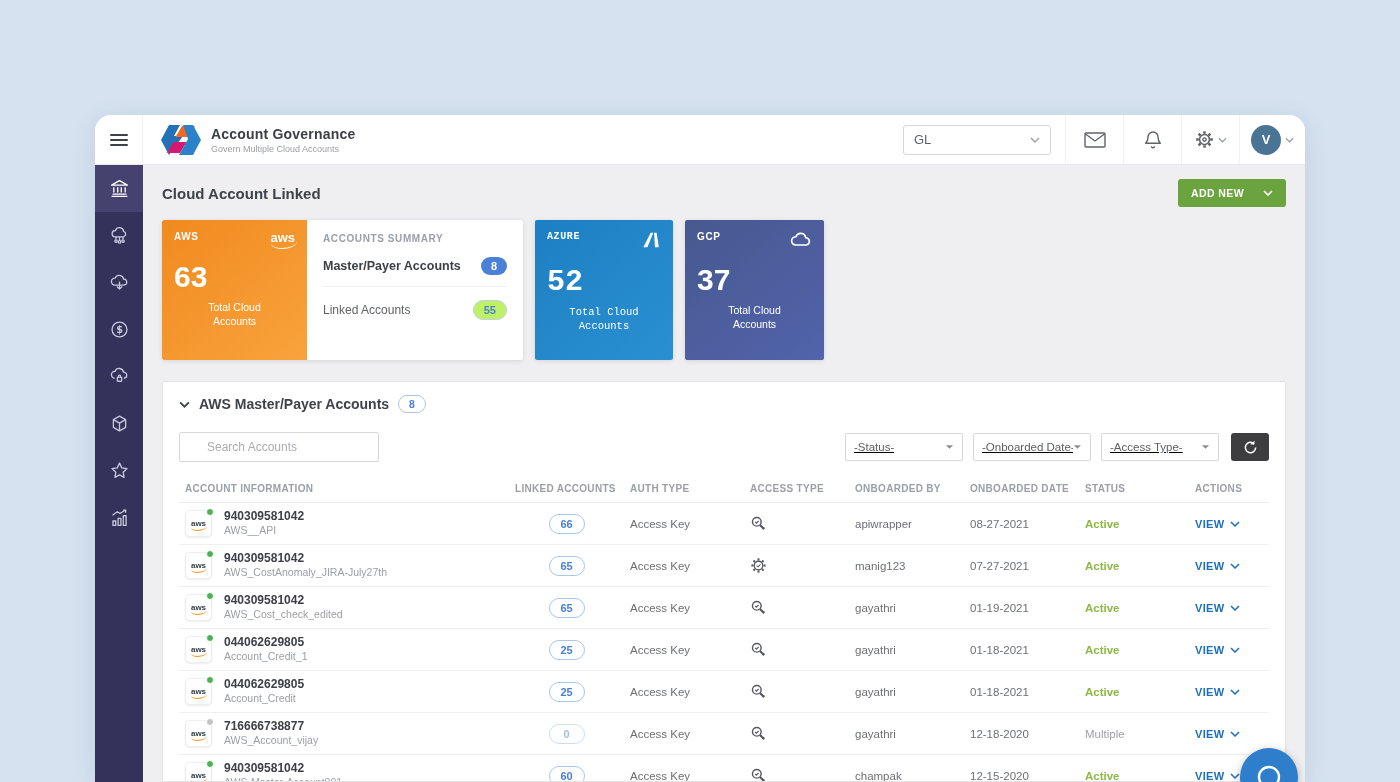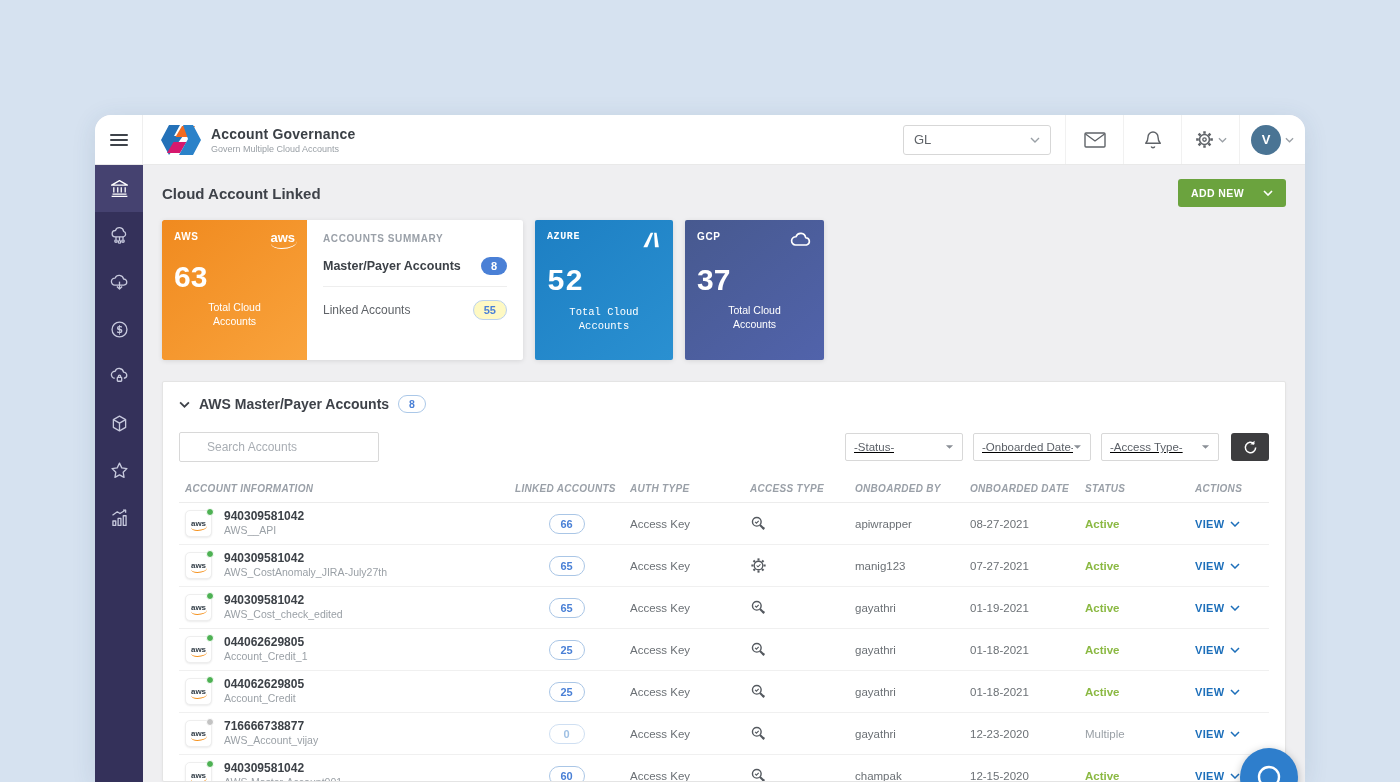--- a/index.html
+++ b/index.html
@@ -48,39 +48,39 @@
   .card-caption { font-size:10.5px; text-align:center; margin-top:8px; line-height:1.35; width:90px; align-self:center; }
   .awslogo { position:relative; font-weight:bold; color:#fff; font-size:13px; line-height:1; }
   .awslogo:after { content:""; position:absolute; left:1px; right:-2px; bottom:-5px; height:7px; border:1.5px solid #fff; border-top:none; border-left:none; border-right:none; border-radius:0 0 60% 40%/0 0 100% 70%; }
   .summary-panel { width:216px; background:#fff; padding:13px 16px; border-radius:0 2px 2px 0; }
   .summary-title { font-size:10px; font-weight:bold; color:#9aa0a8; letter-spacing:.6px; }
   .summary-row { display:flex; align-items:center; justify-content:space-between; padding:13px 0 11px; }
   .summary-row + .summary-row { border-top:1px solid #eee; }
   .summary-label-strong { font-size:12.5px; font-weight:bold; color:#3c4147; }
   .summary-label { font-size:12px; color:#5f6368; }
   .badge-filled { background:#4a80d6; color:#fff; font-size:11px; font-weight:bold; border-radius:11px; padding:3px 10px; }
-  .badge-outline { border:1px solid #bcd2ec; color:#4a80d6; font-size:11px; font-weight:bold; border-radius:11px; padding:3px 10px; background:#fef9c3; }
+  .badge-outline { border:1px solid #bcd2ec; color:#4a80d6; font-size:11px; font-weight:bold; border-radius:11px; padding:3px 10px; background:#bef264; }
 
   
   .panel { background:#fff; border:1px solid #e4e4e4; border-radius:2px; flex:1; overflow:hidden; display:flex; flex-direction:column; box-shadow:0 1px 3px rgba(0,0,0,.04); }
   .panel-head { display:flex; align-items:center; gap:9px; padding:13px 16px 11px; cursor:pointer; }
   .panel-title { font-size:14px; font-weight:bold; color:#3e4249; }
   .pill-count { border:1px solid #abc8e8; color:#4a80d6; font-size:10.5px; font-weight:bold; border-radius:10px; padding:2px 10px; background:#fff; }
   .toolbar { display:flex; align-items:center; justify-content:space-between; padding:8px 16px 13px; }
   .search-box { width:200px; height:30px; border:1px solid #d8d8d8; border-radius:2px; display:flex; align-items:center; background:#fff; padding:0 27px; }
   .search-box input { border:none; outline:none; flex:1; font-size:12px; color:#444; font-family:inherit; }
   .search-box input::placeholder { color:#a9aeb4; }
   .filters { display:flex; align-items:center; gap:10px;text-decoration:underline; }
   .filter-select { width:118px; height:28px; border:1px solid #d8d8d8; border-radius:2px; background:#fff; display:flex; align-items:center; justify-content:space-between; padding:0 8px; font-size:11.5px; color:#5a5f66; cursor:pointer; }
   .filter-select .lbl { white-space:nowrap; overflow:hidden; }
   .reset-btn { width:38px; height:28px; background:#3d3d3f; border:none; border-radius:3px; display:flex; align-items:center; justify-content:center; cursor:pointer; margin-left:2px; }
 
   .tablewrap { flex:1; overflow:hidden; padding:0 16px; }
   .thead, .trow { display:grid; grid-template-columns:330px 115px 120px 105px 115px 115px 110px 1fr; align-items:center; }
-  .thead { height:28px; border-bottom:1px solid #ececec;font-style:italic; }
+  .thead { height:28px; border-bottom:1px solid #ececec; }
   .th { font-size:10px; font-weight:bold; color:#9aa0a8; letter-spacing:.3px; padding:0 6px; }
   .th.c, .td.c { text-align:center; justify-self:stretch; }
   .trow { height:42px; border-bottom:1px solid #f0f0f0; }
   .td { padding:0 6px; font-size:11.5px; color:#6b7075; }
   .acct-cell { display:flex; align-items:center; gap:12px; }
   .aws-ico { position:relative; width:27px; height:27px; border:1px solid #eee; border-radius:5px; background:#fff; box-shadow:0 1px 2px rgba(0,0,0,.08); display:flex; align-items:center; justify-content:center; flex-shrink:0; }
   .aws-ico .t { font-size:8px; font-weight:bold; color:#35404a; position:relative; }
   .aws-ico .t:after { content:""; position:absolute; left:0; right:-1px; bottom:-3px; height:4px; border-bottom:1.3px solid #f5921e; border-radius:0 0 60% 40%/0 0 100% 70%; }
   .status-dot { position:absolute; top:-3px; right:-3px; width:8px; height:8px; border-radius:50%; border:1.5px solid #fff; }
   .dot-green { background:#4db153; }
@@ -554,21 +554,21 @@
     <div class="td c" style="text-align:center">
       <svg width="17" height="17" viewBox="0 0 18 18">
         <circle cx="7.2" cy="7.2" r="4.6" fill="none" stroke="#555a60" stroke-width="1.5"></circle>
         <polyline points="5.4,7.3 6.8,8.7 9.2,6.2" fill="none" stroke="#555a60" stroke-width="1.2"></polyline>
         <line x1="10.6" y1="10.6" x2="15" y2="15" stroke="#555a60" stroke-width="2.2"></line>
         <line x1="13.4" y1="14.6" x2="15" y2="13" stroke="#555a60" stroke-width="1.5"></line>
       </svg>
 
     </div>
     <div class="td">gayathri</div>
-    <div class="td">12-23-2020</div>
+    <div class="td">12-18-2020</div>
     <div class="td"><span class="st-disabled">Multiple</span></div>
     <div class="td">
       <span class="view-link">
         <span>VIEW</span>
         <svg width="10" height="6" viewBox="0 0 10 6">
                       <polyline points="1,1 5,5 9,1" fill="none" stroke="#1d6fba" stroke-width="1.5"></polyline>
                     </svg>
       </span>
     </div>
   </div>

